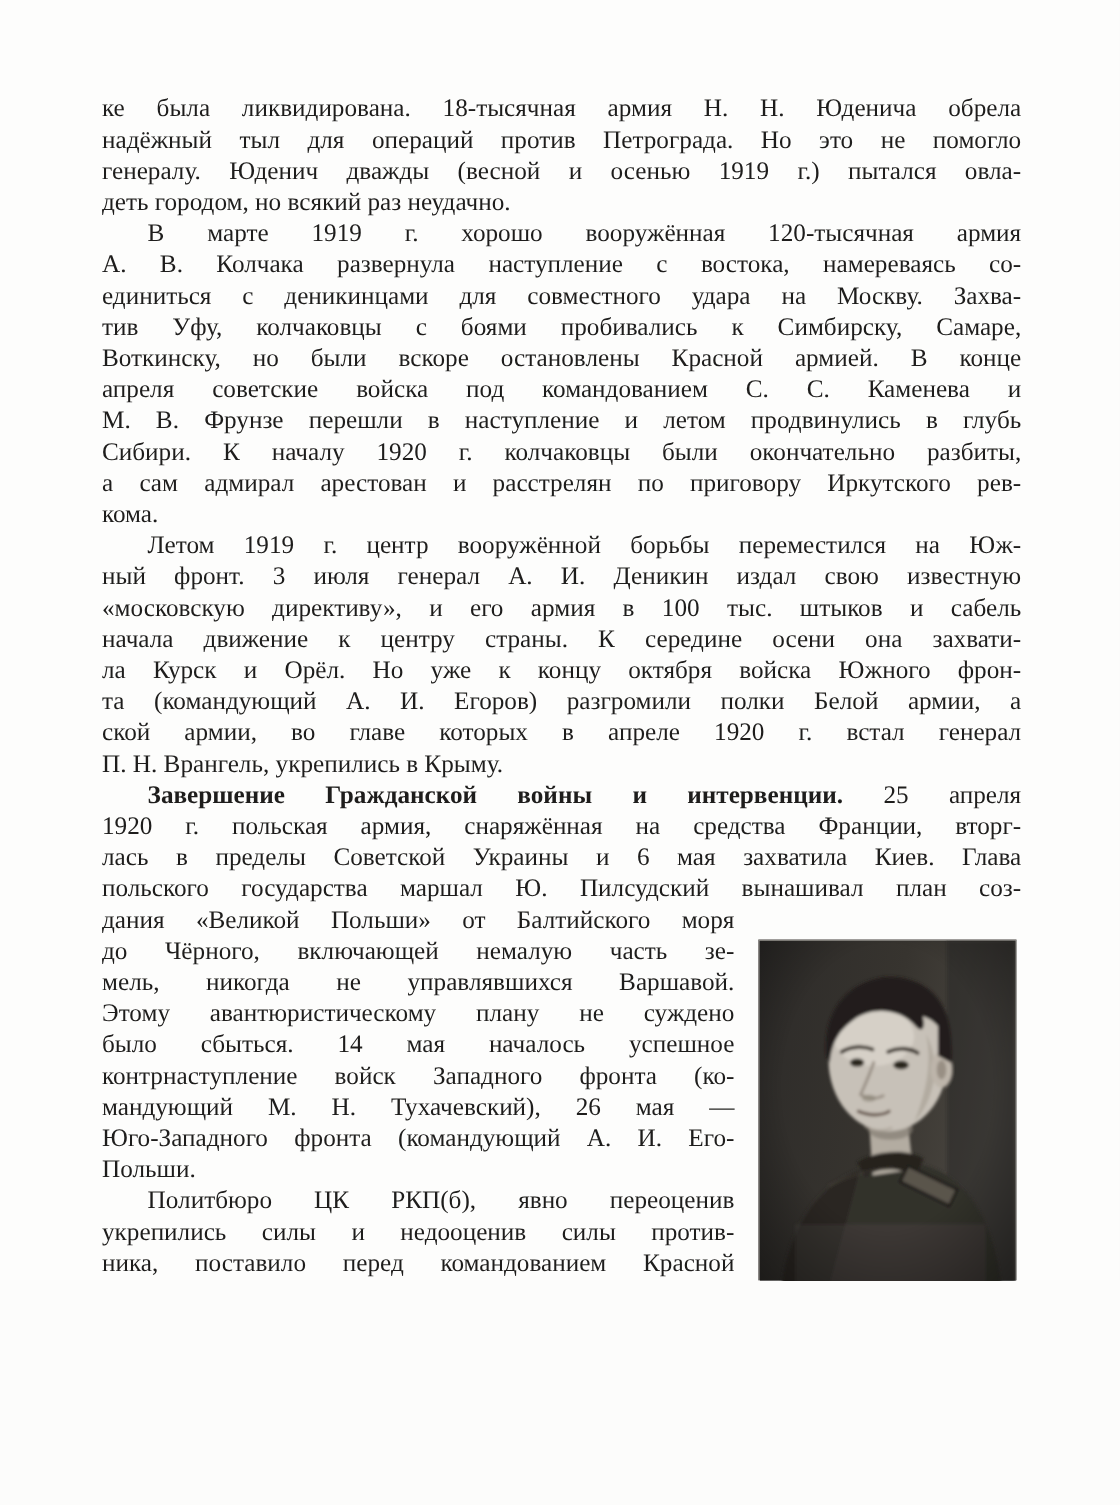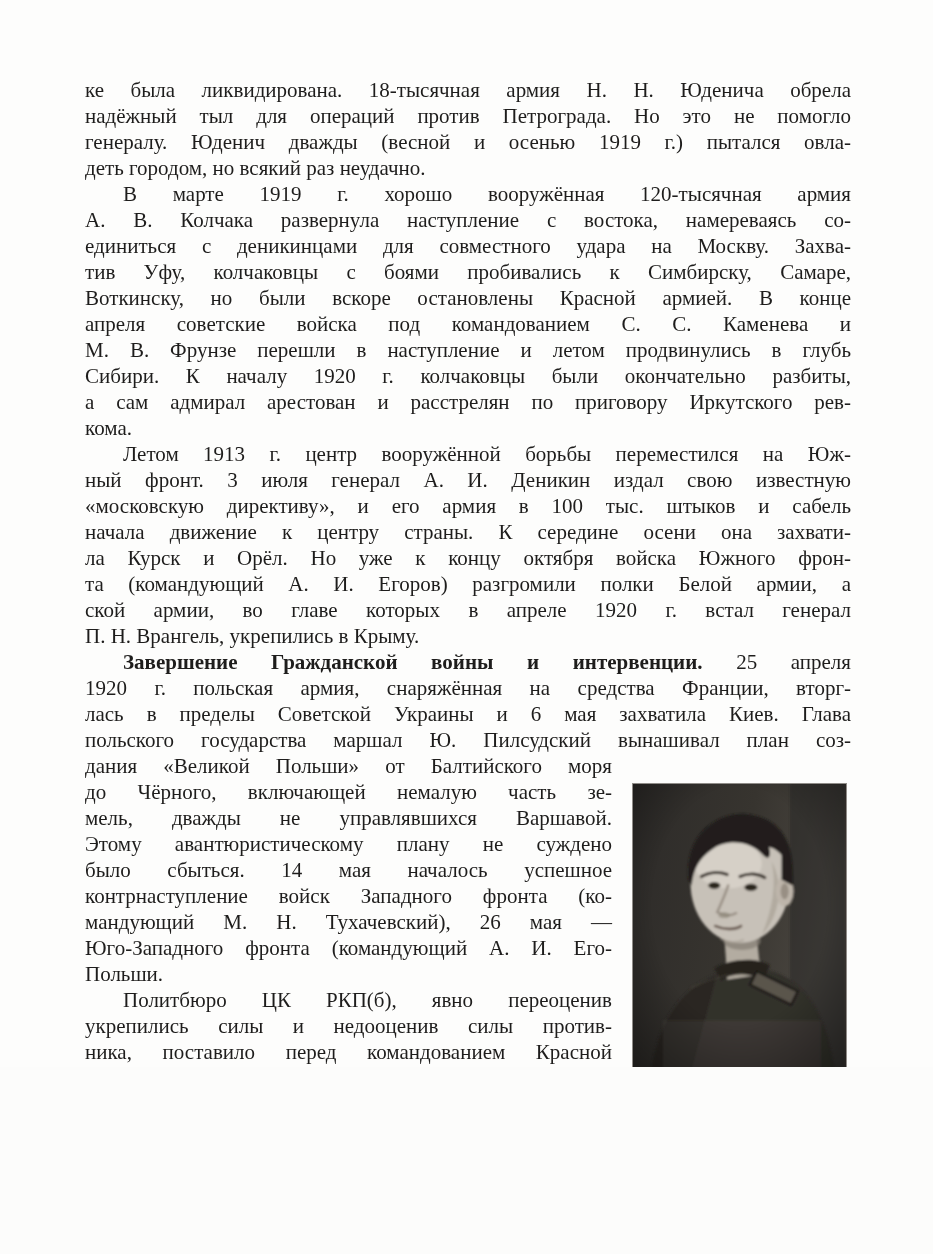--- a/index.html
+++ b/index.html
@@ -72,40 +72,40 @@
         <div class="line indent">В марте 1919 г. хорошо вооружённая 120-тысячная армия</div>
         <div class="line">А. В. Колчака развернула наступление с востока, намереваясь со-</div>
         <div class="line">единиться с деникинцами для совместного удара на Москву. Захва-</div>
         <div class="line">тив Уфу, колчаковцы с боями пробивались к Симбирску, Самаре,</div>
         <div class="line">Воткинску, но были вскоре остановлены Красной армией. В конце</div>
         <div class="line">апреля советские войска под командованием С. С. Каменева и</div>
         <div class="line">М. В. Фрунзе перешли в наступление и летом продвинулись в глубь</div>
         <div class="line">Сибири. К началу 1920 г. колчаковцы были окончательно разбиты,</div>
         <div class="line">а сам адмирал арестован и расстрелян по приговору Иркутского рев-</div>
         <div class="line endline">кома.</div>
-        <div class="line indent">Летом 1913 г. центр вооружённой борьбы переместился на Юж-</div>
+        <div class="line indent">Летом 1919 г. центр вооружённой борьбы переместился на Юж-</div>
         <div class="line">ный фронт. 3 июля генерал А. И. Деникин издал свою известную</div>
         <div class="line">«московскую директиву», и его армия в 100 тыс. штыков и сабель</div>
         <div class="line">начала движение к центру страны. К середине осени она захвати-</div>
         <div class="line">ла Курск и Орёл. Но уже к концу октября войска Южного фрон-</div>
         <div class="line">та (командующий А. И. Егоров) разгромили полки Белой армии, а</div>
         <div class="line">ской армии, во главе которых в апреле 1920 г. встал генерал</div>
         <div class="line endline">П. Н. Врангель, укрепились в Крыму.</div>
         <div class="line indent"><b>Завершение Гражданской войны и интервенции.</b><span> 25 апреля</span></div>
         <div class="line">1920 г. польская армия, снаряжённая на средства Франции, вторг-</div>
         <div class="line">лась в пределы Советской Украины и 6 мая захватила Киев. Глава</div>
         <div class="line">польского государства маршал Ю. Пилсудский вынашивал план соз-</div>
       </div>
 
     <div class="bottom">
 
       <div class="narrow">
           <div class="line">дания «Великой Польши» от Балтийского моря</div>
           <div class="line">до Чёрного, включающей немалую часть зе-</div>
-          <div class="line">мель, дважды не управлявшихся Варшавой.</div>
+          <div class="line">мель, никогда не управлявшихся Варшавой.</div>
           <div class="line">Этому авантюристическому плану не суждено</div>
           <div class="line">было сбыться. 14 мая началось успешное</div>
           <div class="line">контрнаступление войск Западного фронта (ко-</div>
           <div class="line">мандующий М. Н. Тухачевский), 26 мая —</div>
           <div class="line">Юго-Западного фронта (командующий А. И. Его-</div>
           <div class="line endline">Польши.</div>
           <div class="line indent">Политбюро ЦК РКП(б), явно переоценив</div>
           <div class="line">укрепились силы и недооценив силы против-</div>
           <div class="line">ника, поставило перед командованием Красной</div>
           <div class="line">армии новую стратегическую задачу: с боями</div>

